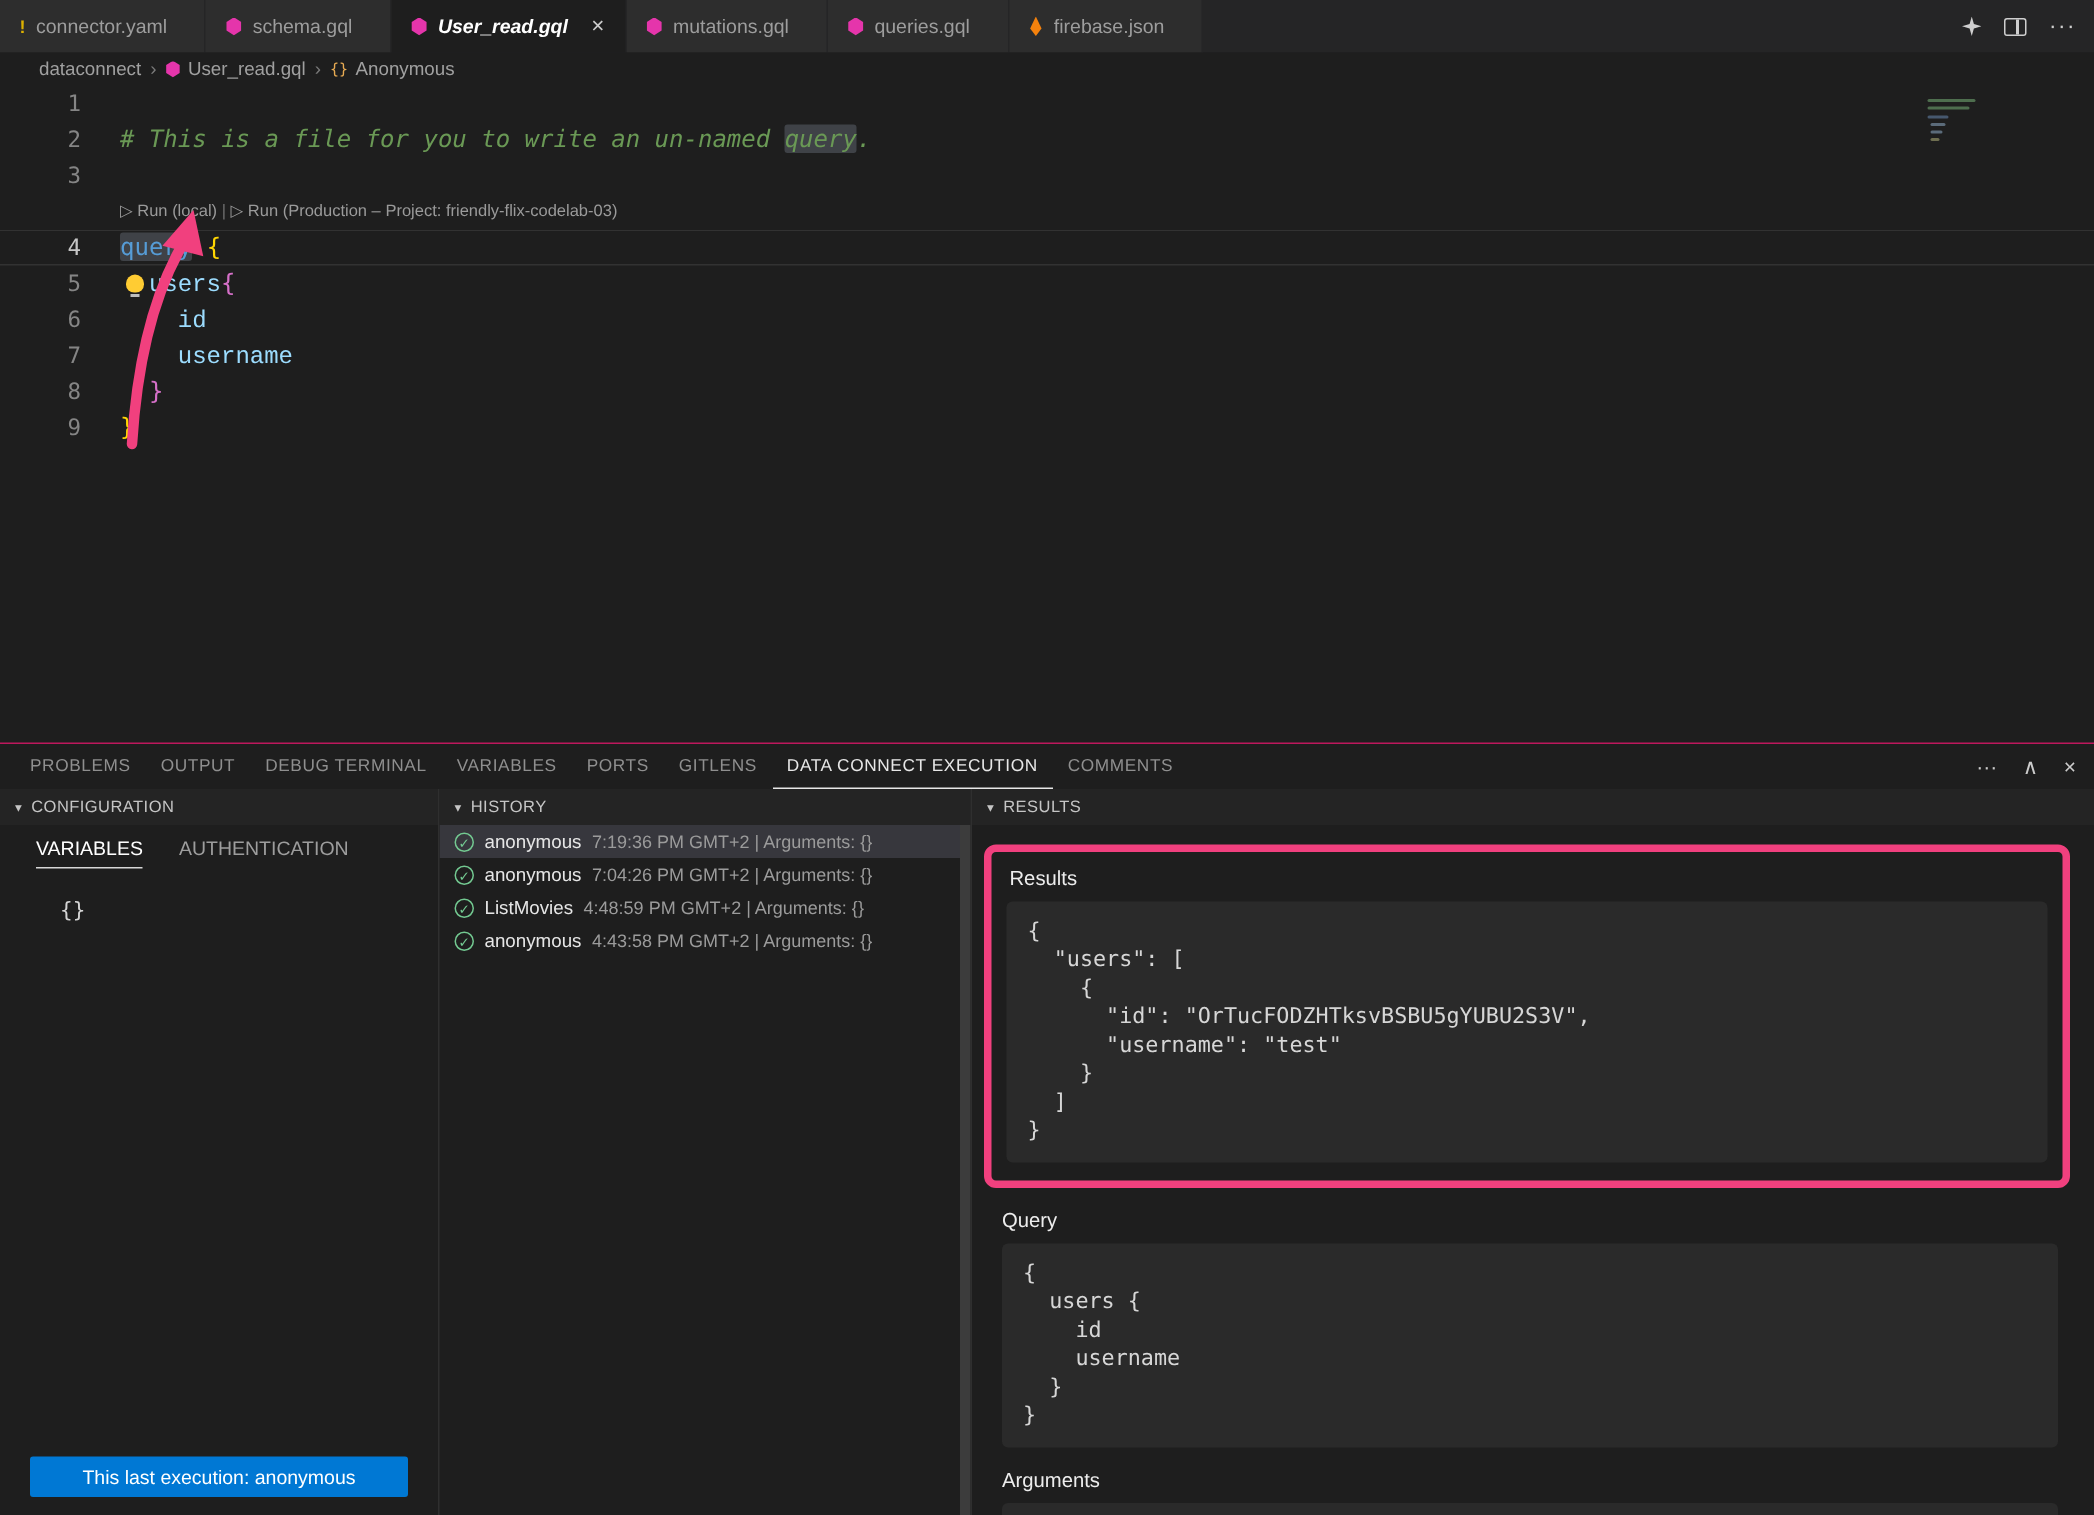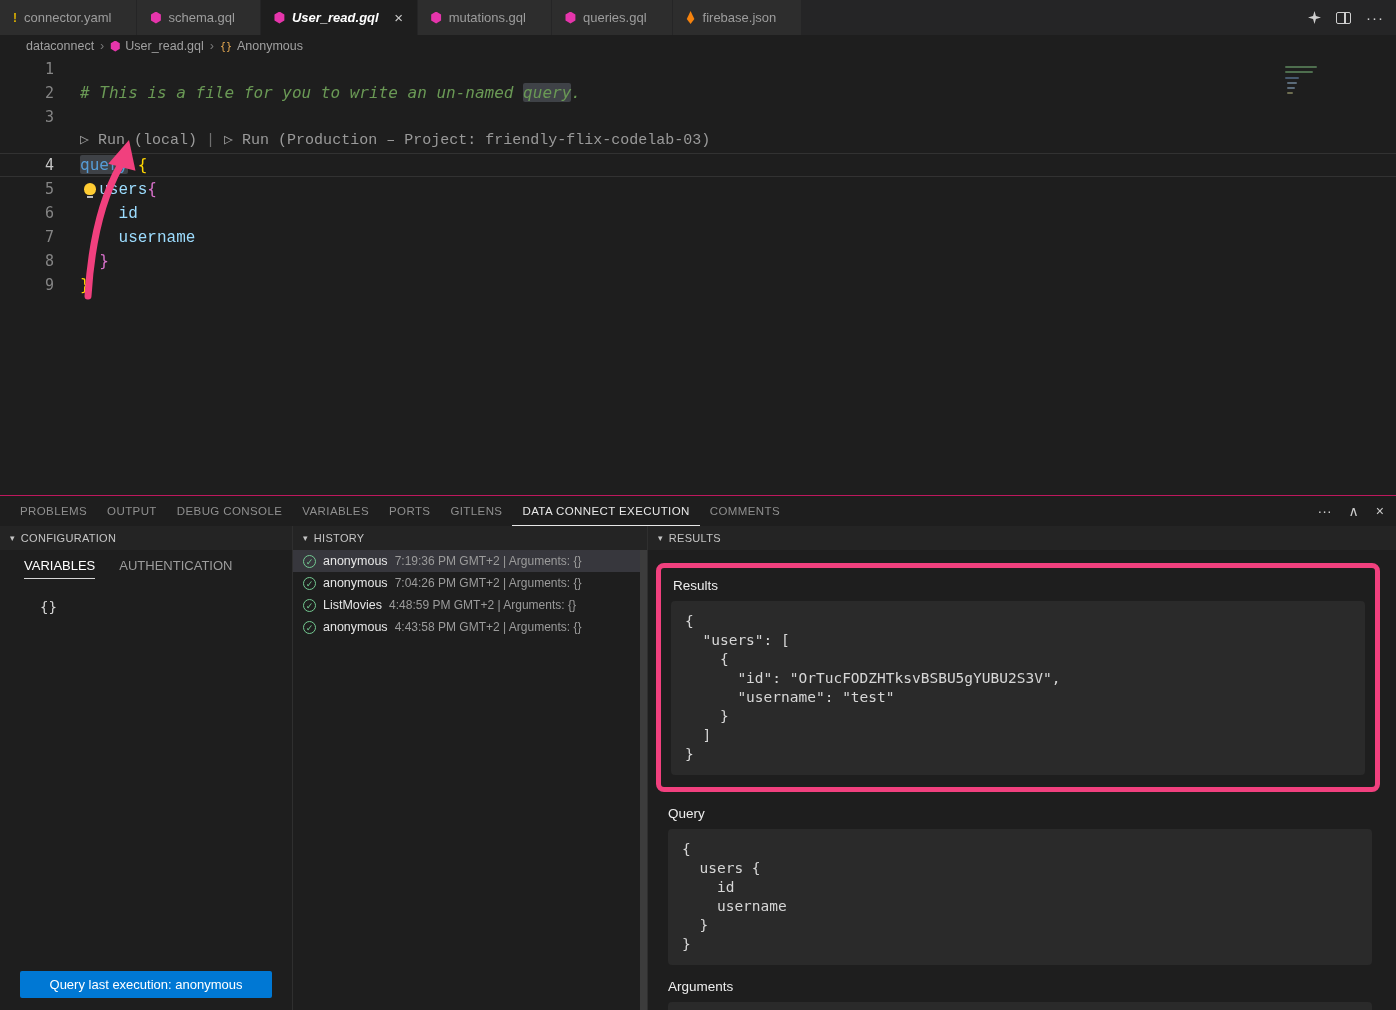--- a/index.html
+++ b/index.html
@@ -48,21 +48,21 @@
   .code-row.current { box-shadow: inset 0 1px 0 #323232, inset 0 -1px 0 #323232; }
   .gutter { flex:none; width:54px; text-align:right; color:#858585; font-size:15px; }
   .code-row.current .gutter { color:#c6c6c6; }
   .code { padding-left:26px; white-space:pre; }
   .cm { color:var(--comment-green); font-style:italic; }
   .kw { color:var(--keyword-blue); }
   .fld { color:var(--field-blue);font-family:Liberation Mono, monospace; }
   .by { color:var(--brace-gold); }
   .bp { color:var(--brace-pink); }
   .hl { background:#3f4247; border-radius:2px; }
-  .lens .code { font-family:Liberation Mono, monospace; font-size:15px; color:#9a9a9a; }
+  .lens .code { font-family:Liberation Sans, sans-serif; font-size:11px; color:#9a9a9a; }
   .lens-link { cursor:pointer; }
   .lens-sep { color:#6f6f6f; }
   .lightbulb { position:absolute; left:84px; top:6px; width:12px; height:12px; background:#ffcc33;
       border-radius:50% 50% 45% 45%; cursor:pointer; }
   .lightbulb::after { content:''; position:absolute; left:3px; bottom:-3px; width:6px; height:2.5px; background:#bdbdbd; }
   .minimap { position:absolute; top:3px; right:71px; width:44px; height:44px; }
   .mm { position:absolute; height:2px; border-radius:1px; }
 
   
   .arrow-svg { position:absolute; inset:0; width:1396px; height:1010px; pointer-events:none; z-index:6; }
@@ -232,21 +232,21 @@
   <svg class="arrow-svg" viewBox="0 0 1396 1010">
     <path class="arrow-path" d="M 88 296 Q 93 215 120 166"></path>
     <polygon class="arrow-head" points="129,140 135.5,170.8 108.3,163.8"></polygon>
   </svg>
 
   <div class="panel">
     <div class="panel-tabs">
       <span id="panel-tabs-list" style="display:flex">
           <span class="ptab">PROBLEMS</span>
           <span class="ptab">OUTPUT</span>
-          <span class="ptab">DEBUG CONSOLE</span>
+          <span class="ptab">DEBUG TERMINAL</span>
           <span class="ptab">VARIABLES</span>
           <span class="ptab">PORTS</span>
           <span class="ptab">GITLENS</span>
           <span class="ptab active">DATA CONNECT EXECUTION</span>
           <span class="ptab">COMMENTS</span>
         </span>
       <span class="panel-actions">
         <span>···</span>
         <span>∧</span>
         <span>×</span>
@@ -258,21 +258,21 @@
       <div class="col col-config">
         <div class="col-header">
           <span class="chev">▾</span>
           <span>CONFIGURATION</span>
         </div>
         <div class="config-tabs" id="config-tabs">
             <span class="ctab active">VARIABLES</span>
             <span class="ctab">AUTHENTICATION</span>
           </div>
         <div class="vars-value">{}</div>
-        <button class="rerun">Query last execution: anonymous</button>
+        <button class="rerun">This last execution: anonymous</button>
       </div>
 
       <div class="col col-history">
         <div class="col-header">
           <span class="chev">▾</span>
           <span>HISTORY</span>
         </div>
         <div id="history-list">
             <div class="hrow selected">
               <span class="check">✓</span>

